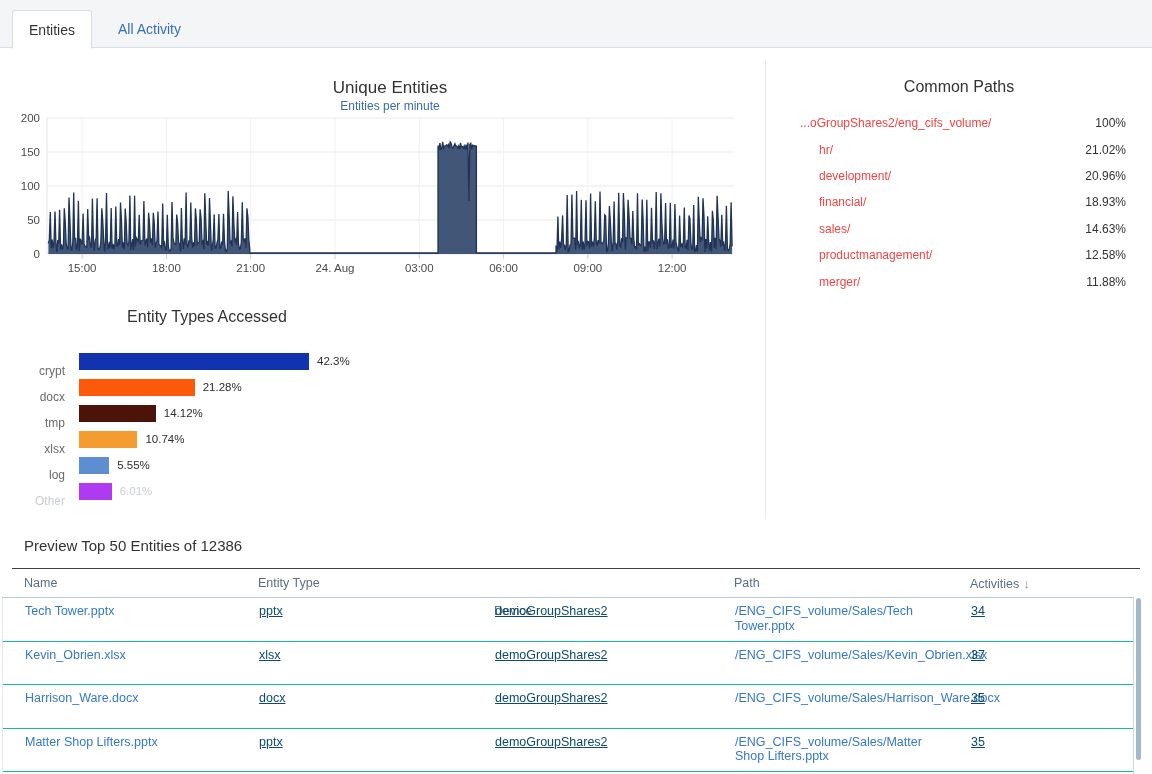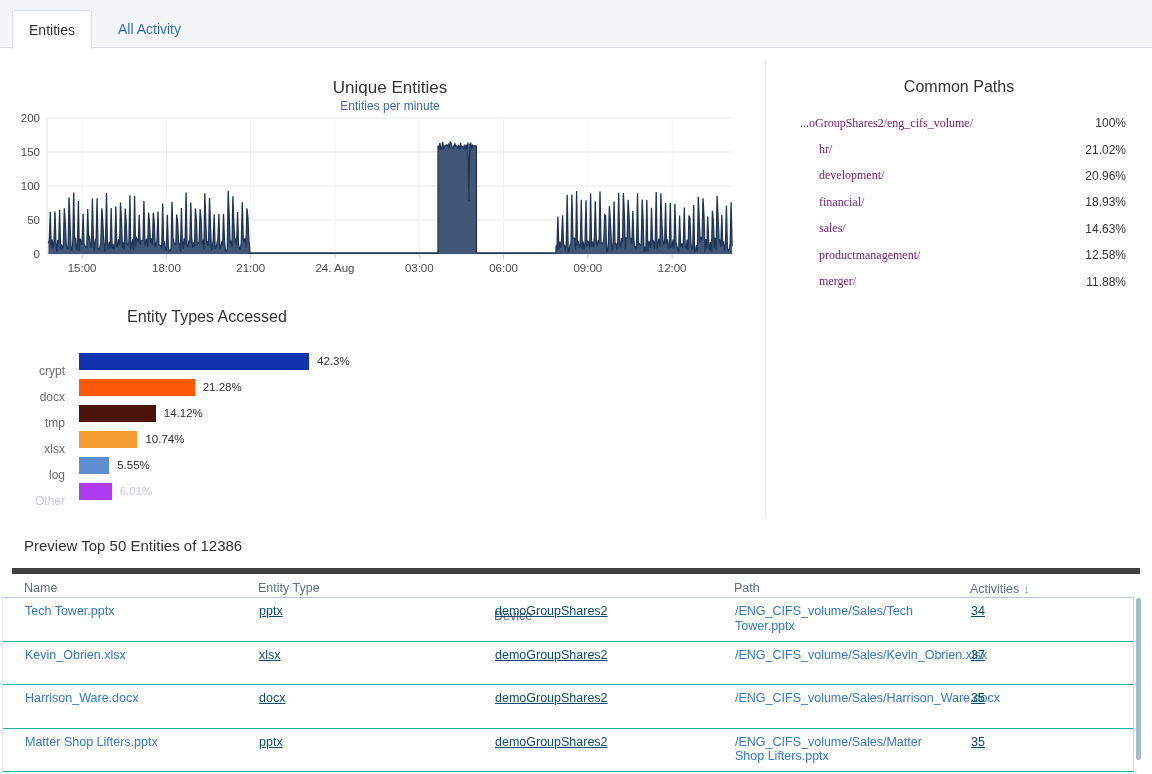--- a/index.html
+++ b/index.html
@@ -25,37 +25,37 @@
   #ts-svg { position:absolute; left:0; top:114px; }
 
   
   .cp-panel { position:absolute; left:765px; top:60px; width:387px; height:458px;
     border-left:1px solid #e8e8e8; }
   .cp-title { margin-top:18px; text-align:center; font-size:16px; color:#333; }
   .cp-rows { margin-top:14px; }
   .cp-row { height:26.4px; display:flex; align-items:center;
     padding:0 26px 0 34px; font-size:12px; }
   .cp-row.child { padding-left:53px; }
-  .cp-label { color:#701a75;font-family:Liberation Serif, serif; }
+  .cp-label { color:#ef4444; }
   .cp-pct { margin-left:auto; color:#333; }
 
   
   .bar-chart { position:absolute; left:0; top:300px; width:430px; }
   .bc-title { margin-top:8px; width:414px; text-align:center; font-size:16px; color:#333; }
   .bc-rows { margin-top:22px; }
   .bc-row { display:flex; align-items:center; height:26px; }
   .bc-cat { width:65px; text-align:right; margin-right:14px; font-size:12px; color:#6b6b6b;margin-top:20px; }
   .bc-bar { height:17px; }
   .bc-val { margin-left:8px; font-size:11.5px; color:#2e2e2e; }
   .bc-row.muted .bc-cat, .bc-row.muted .bc-val { color:#c9cdd2; }
 
   
   .tbl-title { position:absolute; left:24px; top:537px; font-size:15px; color:#333; }
   .thead { position:absolute; left:12px; top:568px; width:1128px; height:29px;
-    border-top:6px solid #404040; }
+    border-top:1px solid #404040; }
   .thead-border { position:absolute; left:2px; top:597px; width:1132px; height:0;
     border-top:1px solid #b7c9da; }
   .th { position:absolute; top:7px; font-size:12.5px; color:#5c6f82; cursor:pointer; }
   .sort-arrow { color:#7d96ad; font-size:13px; margin-left:4px; }
   .tbody { position:absolute; left:2px; top:598px; width:1132px; height:176px;
     border-left:1px solid #e4eaf0; border-right:1px solid #ccd8e2; overflow:hidden; }
   .trow { position:relative; height:43.5px; border-bottom:1px solid #14b8a6; }
   .td { position:absolute; top:6px; font-size:12.5px; color:#0c4a6e; line-height:14.5px;text-decoration:underline; }
   .td a, .lnk { color:#3579c8; text-decoration:none; cursor:pointer; }
   .scroll-thumb { position:absolute; left:1136px; top:598px; width:5px; height:162px;

